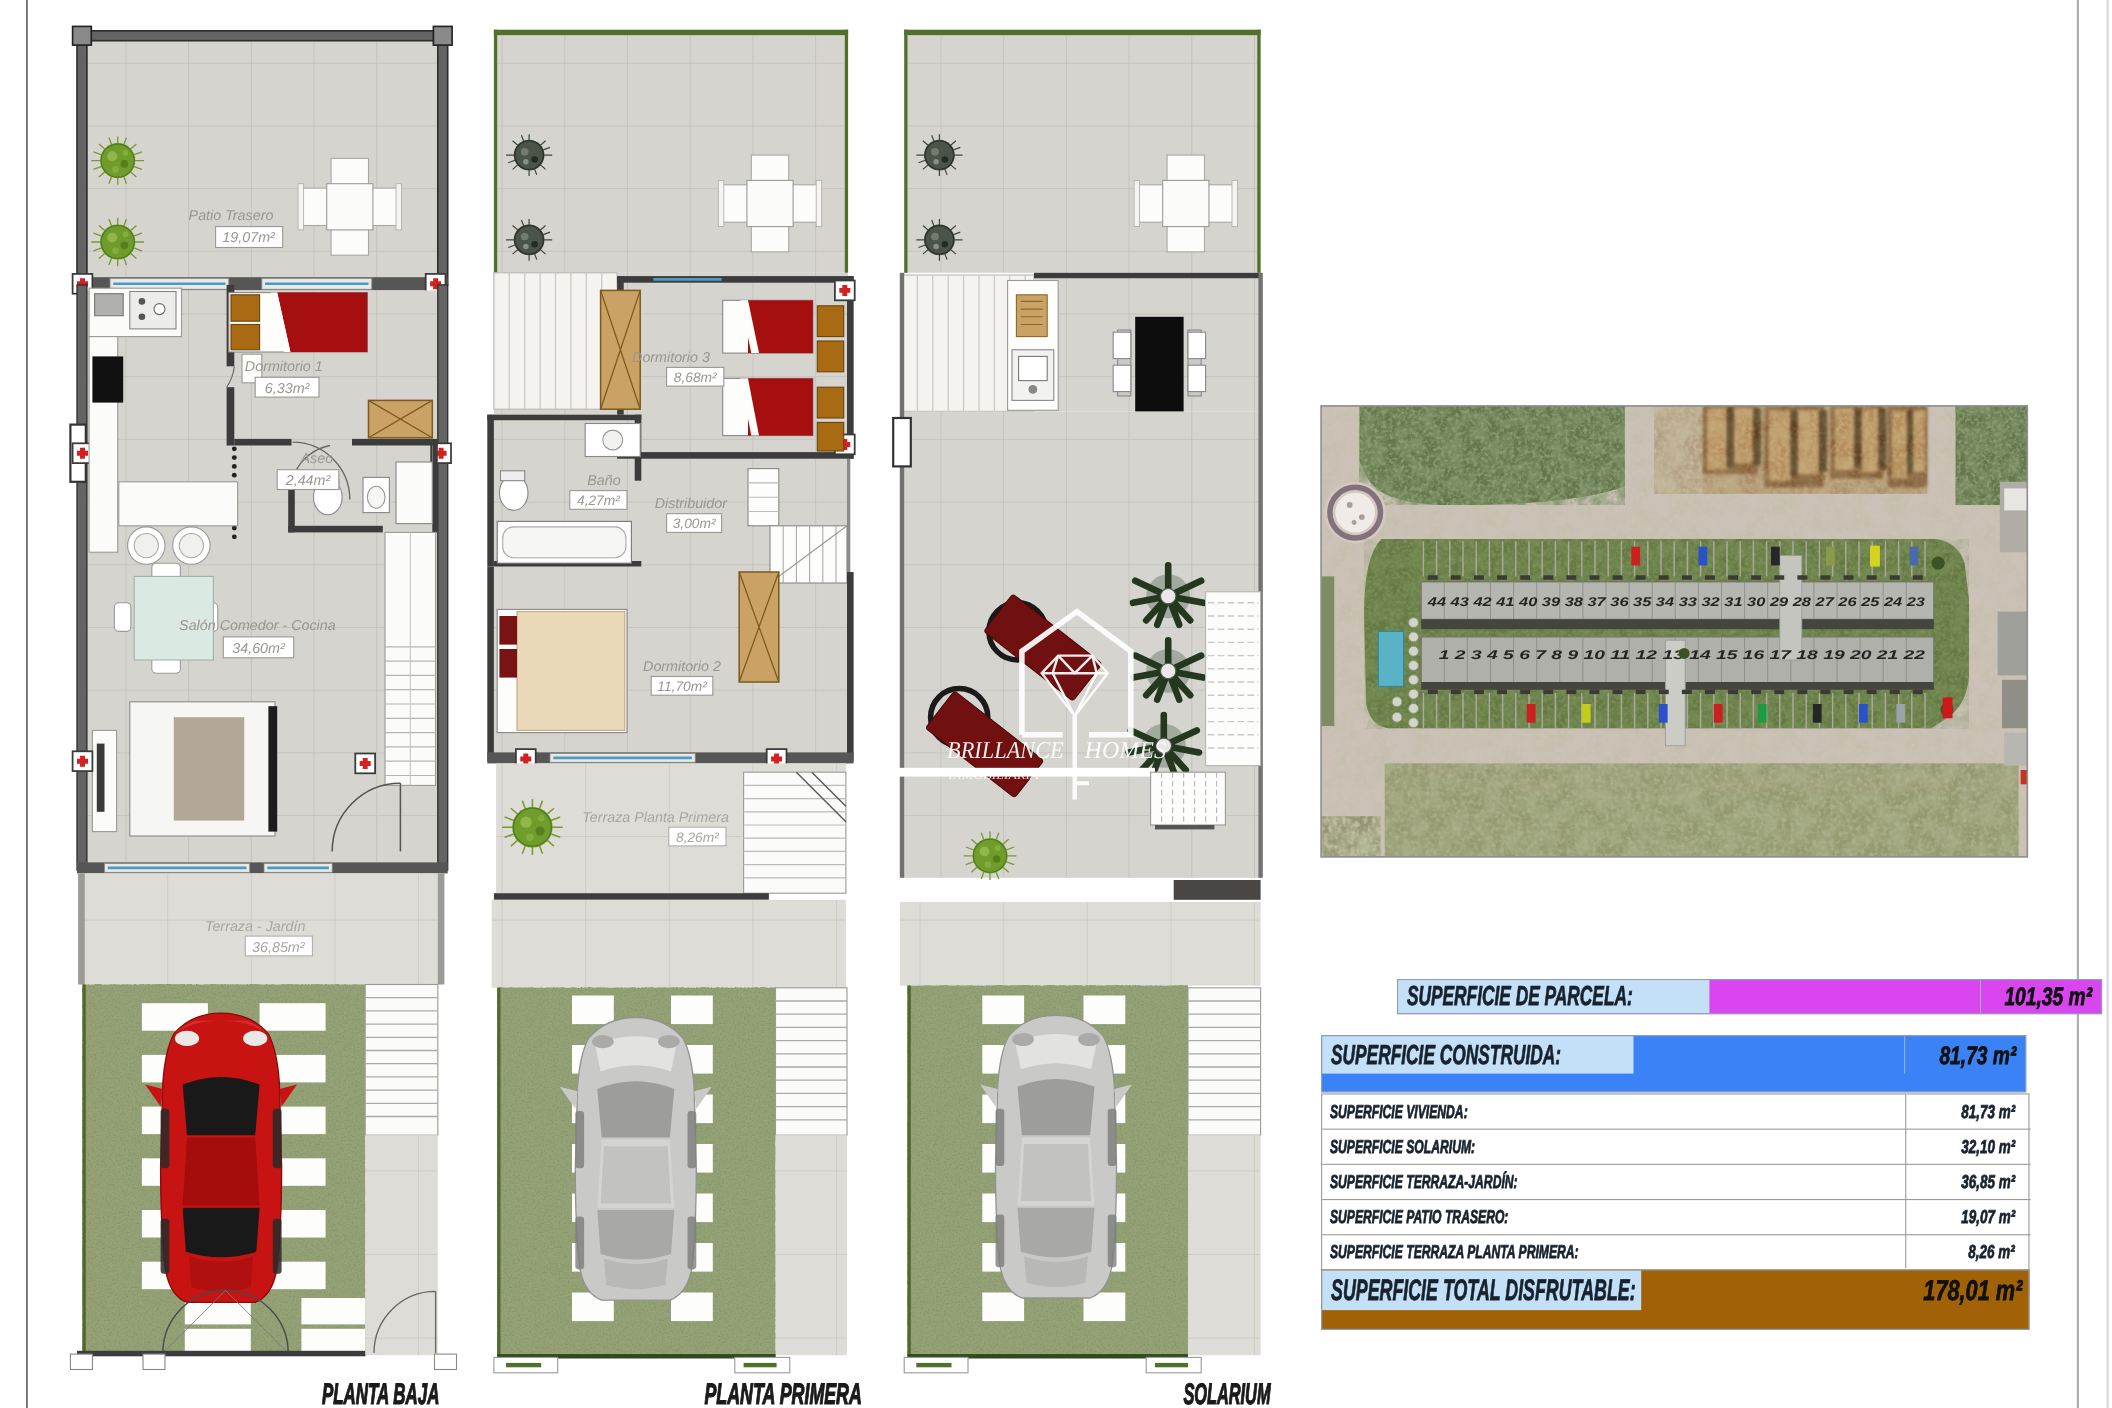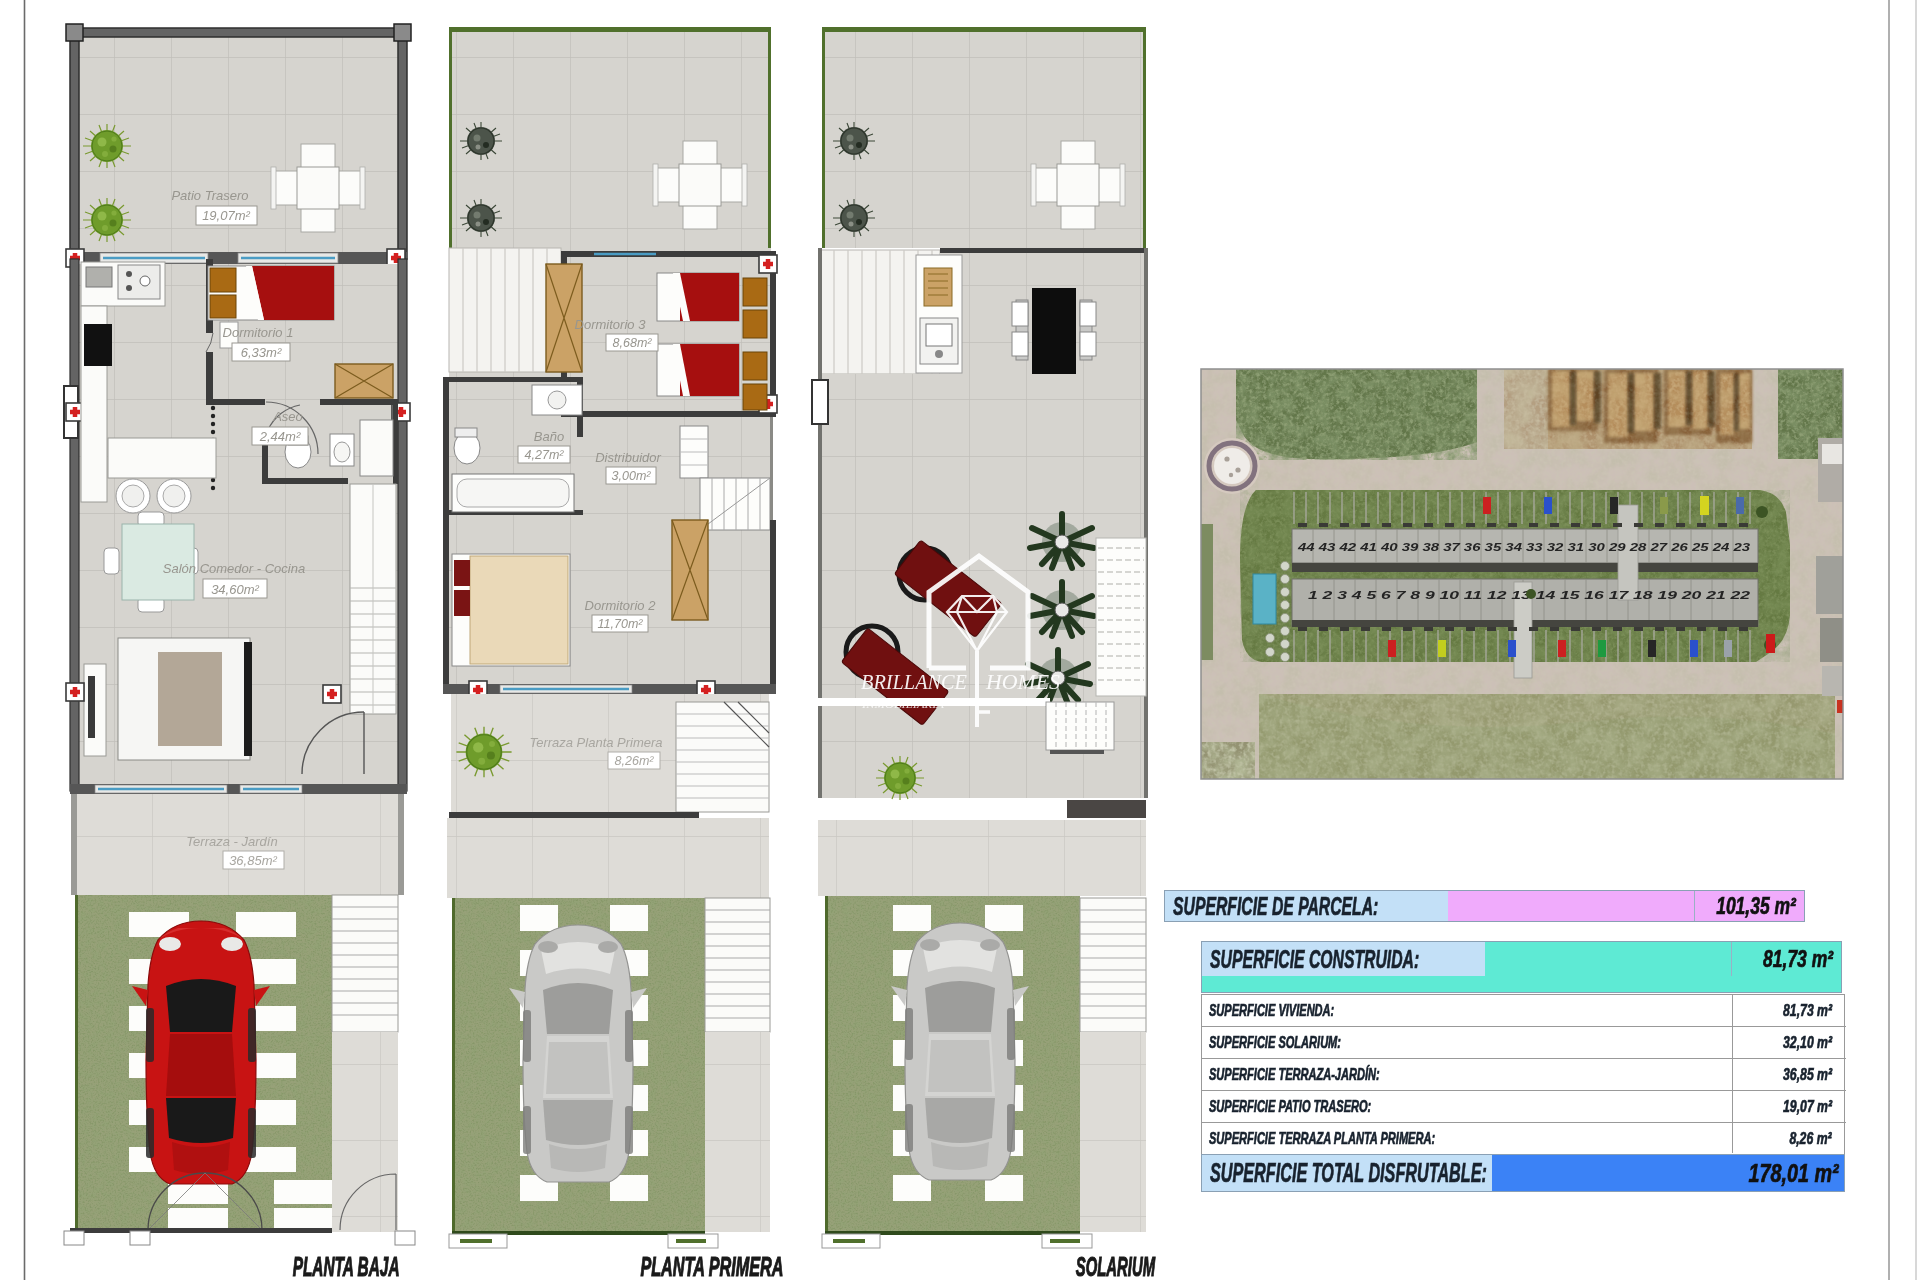--- a/index.html
+++ b/index.html
@@ -723,27 +723,27 @@
   <rect x="1822" y="666" width="21" height="30" fill="#b8b6b0"></rect>
   <rect x="1837" y="700" width="6" height="13" fill="#c83220"></rect>
 </g>
 <rect x="1201" y="369" width="642" height="410" fill="none" stroke="#8f8f8f" stroke-width="1.5"></rect>
 
 <path d="M24.5 0 V1280" stroke="#6a6a6a" stroke-width="1.6"></path>
 <path d="M1889 0 V1280" stroke="#b0b0b0" stroke-width="2"></path>
 <path d="M1916 0 V1280" stroke="#d8d8d8" stroke-width="2"></path>
 </svg>
 
-<div class="tcell" style="left:1164px;top:890px;width:641px;height:32px;border:1px solid #8aa0b4;background:#f0abfc;">
+<div class="tcell" style="left:1270px;top:890px;width:641px;height:32px;border:1px solid #8aa0b4;background:#d946ef;">
   <div style="position:absolute;left:0;top:0;width:283px;height:30px;background:#c3e0f7;"></div>
   <div style="position:absolute;left:529px;top:0;width:1px;height:30px;background:#9ab0c4;"></div>
   <div class="cond" style="position:absolute;left:8px;top:1px;font-size:25px;font-weight:bold;color:#18222e;transform:scaleX(0.63);">SUPERFICIE DE PARCELA:</div>
   <div class="cond" style="position:absolute;right:8px;top:2px;font-size:23px;font-weight:bold;color:#111;transform:scaleX(0.76);transform-origin:right center;">101,35 m²</div>
 </div>
-<div class="tcell" style="left:1201px;top:941px;width:641px;height:52px;border:1px solid #8aa0b4;background:#5eead4;">
+<div class="tcell" style="left:1201px;top:941px;width:641px;height:52px;border:1px solid #8aa0b4;background:#3b82f6;">
   <div style="position:absolute;left:0;top:0;width:283px;height:34px;background:#c3e0f7;"></div>
   <div style="position:absolute;left:529px;top:0;width:1px;height:34px;background:#9ab0c4;"></div>
   <div class="cond" style="position:absolute;left:8px;top:3px;font-size:25px;font-weight:bold;color:#18222e;transform:scaleX(0.63);">SUPERFICIE CONSTRUIDA:</div>
   <div class="cond" style="position:absolute;right:8px;top:4px;font-size:23px;font-weight:bold;color:#111;transform:scaleX(0.76);transform-origin:right center;">81,73 m²</div>
 </div>
 <div class="tcell" style="left:1201px;top:994px;width:644px;height:184px;border:1px solid #999;background:#fff;">
   <div style="position:absolute;left:530px;top:0;width:1px;height:158px;background:#999;"></div>
   <div style="position:absolute;left:0;top:31px;width:644px;height:1px;background:#999;"></div>
   <div style="position:absolute;left:0;top:63px;width:644px;height:1px;background:#999;"></div>
   <div style="position:absolute;left:0;top:95px;width:644px;height:1px;background:#999;"></div>
@@ -752,21 +752,21 @@
   <div class="cond" style="position:absolute;left:7px;top:38px;font-size:17px;font-weight:bold;color:#18222e;transform:scaleX(0.65);">SUPERFICIE SOLARIUM:</div>
   <div class="cond" style="position:absolute;left:7px;top:70px;font-size:17px;font-weight:bold;color:#18222e;transform:scaleX(0.65);">SUPERFICIE TERRAZA-JARDÍN:</div>
   <div class="cond" style="position:absolute;left:7px;top:102px;font-size:17px;font-weight:bold;color:#18222e;transform:scaleX(0.65);">SUPERFICIE PATIO TRASERO:</div>
   <div class="cond" style="position:absolute;left:7px;top:134px;font-size:17px;font-weight:bold;color:#18222e;transform:scaleX(0.65);">SUPERFICIE TERRAZA PLANTA PRIMERA:</div>
   <div class="cond" style="position:absolute;right:12px;top:6px;font-size:17px;font-weight:bold;color:#18222e;transform:scaleX(0.72);transform-origin:right center;">81,73 m²</div>
   <div class="cond" style="position:absolute;right:12px;top:38px;font-size:17px;font-weight:bold;color:#18222e;transform:scaleX(0.72);transform-origin:right center;">32,10 m²</div>
   <div class="cond" style="position:absolute;right:12px;top:70px;font-size:17px;font-weight:bold;color:#18222e;transform:scaleX(0.72);transform-origin:right center;">36,85 m²</div>
   <div class="cond" style="position:absolute;right:12px;top:102px;font-size:17px;font-weight:bold;color:#18222e;transform:scaleX(0.72);transform-origin:right center;">19,07 m²</div>
   <div class="cond" style="position:absolute;right:12px;top:134px;font-size:17px;font-weight:bold;color:#18222e;transform:scaleX(0.72);transform-origin:right center;">8,26 m²</div>
 </div>
-<div class="tcell" style="left:1201px;top:1154px;width:644px;height:38px;border:1px solid #8aa0b4;background:#3b82f6;">
+<div class="tcell" style="left:1201px;top:1154px;width:644px;height:55px;border:1px solid #8aa0b4;background:#a16207;">
   <div style="position:absolute;left:0;top:0;width:290px;height:36px;background:#c3e0f7;"></div>
   <div class="cond" style="position:absolute;left:8px;top:3px;font-size:27px;font-weight:bold;color:#18222e;transform:scaleX(0.60);">SUPERFICIE TOTAL DISFRUTABLE:</div>
   <div class="cond" style="position:absolute;right:5px;top:3px;font-size:26px;font-weight:bold;color:#111;transform:scaleX(0.76);transform-origin:right center;">178,01 m²</div>
 </div>
 
 <div class="lbl" style="right:1521px;top:1252px;font-size:27px;transform:scaleX(0.57);">PLANTA BAJA</div>
 <div class="lbl" style="right:1137px;top:1252px;font-size:27px;transform:scaleX(0.60);">PLANTA PRIMERA</div>
 <div class="lbl" style="right:765px;top:1252px;font-size:27px;transform:scaleX(0.55);">SOLARIUM</div>
 </div>
 

